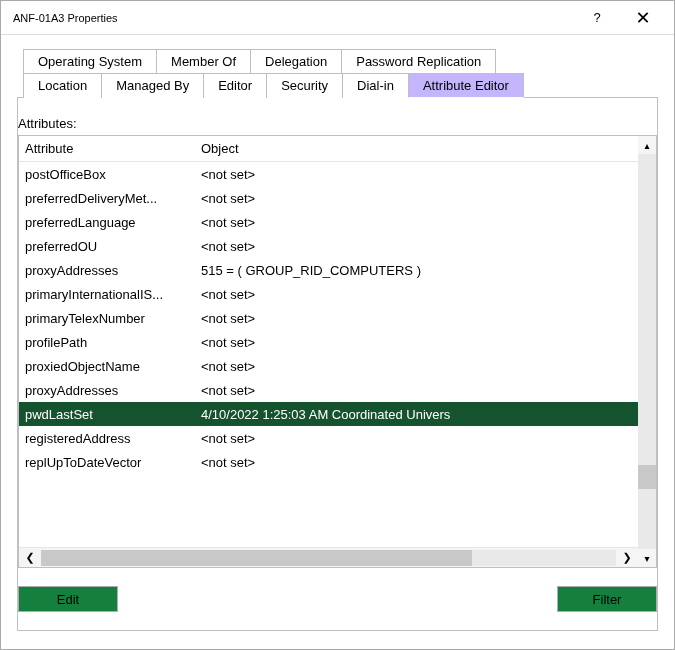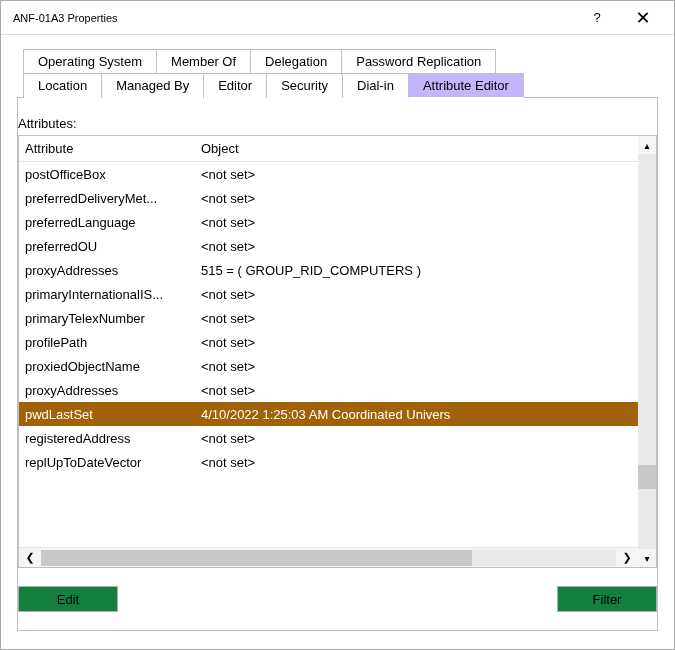--- a/index.html
+++ b/index.html
@@ -17,21 +17,21 @@
 .tabrow1 .tab:first-child, .tabrow2 .tab:first-child { margin-left: 6px; }
 .panel-border { border: 1px solid #bfbfbf; border-top: 1px solid #bfbfbf; flex: 1; display: flex; flex-direction: column; margin-top: -1px; padding: 18px 0; }
 .attr-label { margin-bottom: 4px; }
 .listbox { border: 1px solid #bfbfbf; flex: 1; display: flex; overflow: hidden; min-height: 380px; }
 .list-main { flex: 1; display: flex; flex-direction: column; overflow: hidden; }
 .header-row { display: flex; border-bottom: 1px solid #e5e5e5; height: 26px; align-items: center; }
 .col-attr { width: 176px; padding-left: 6px; }
 .col-val { flex: 1; padding-left: 6px; }
 .rows { flex: 1; overflow: hidden; }
 .row { display: flex; height: 24px; align-items: center; white-space: nowrap; }
-.row.selected { background: #a16207; color: #fff; }
+.row.selected { background: #14532d; color: #fff; }
 .row .col-attr { overflow: hidden; text-overflow: ellipsis; }
 .row .col-val { overflow: hidden; text-overflow: clip; }
 .hscroll { height: 20px; border-top: 1px solid #e5e5e5; display: flex; align-items: center; justify-content: space-between; padding: 0 2px; background: #f5f5f5; }
 .harrow { width: 18px; height: 16px; display: flex; align-items: center; justify-content: center; font-size: 11px; }
 .htrack { flex: 1; height: 16px; background: #e9e9e9; margin: 0 2px; position: relative; }
 .hthumb { position: absolute; left: 0; top: 0; height: 100%; width: 75%; background: #c8c8c8; }
 .vscroll { width: 18px; background: #f5f5f5; display: flex; flex-direction: column; align-items: center; }
 .varrow { width: 100%; height: 18px; display: flex; align-items: center; justify-content: center; font-size: 10px; }
 .vtrack { flex: 1; width: 100%; background: #e9e9e9; position: relative; }
 .vthumb { position: absolute; left: 0; width: 100%; height: 24px; bottom: 60px; background: #c8c8c8; }

